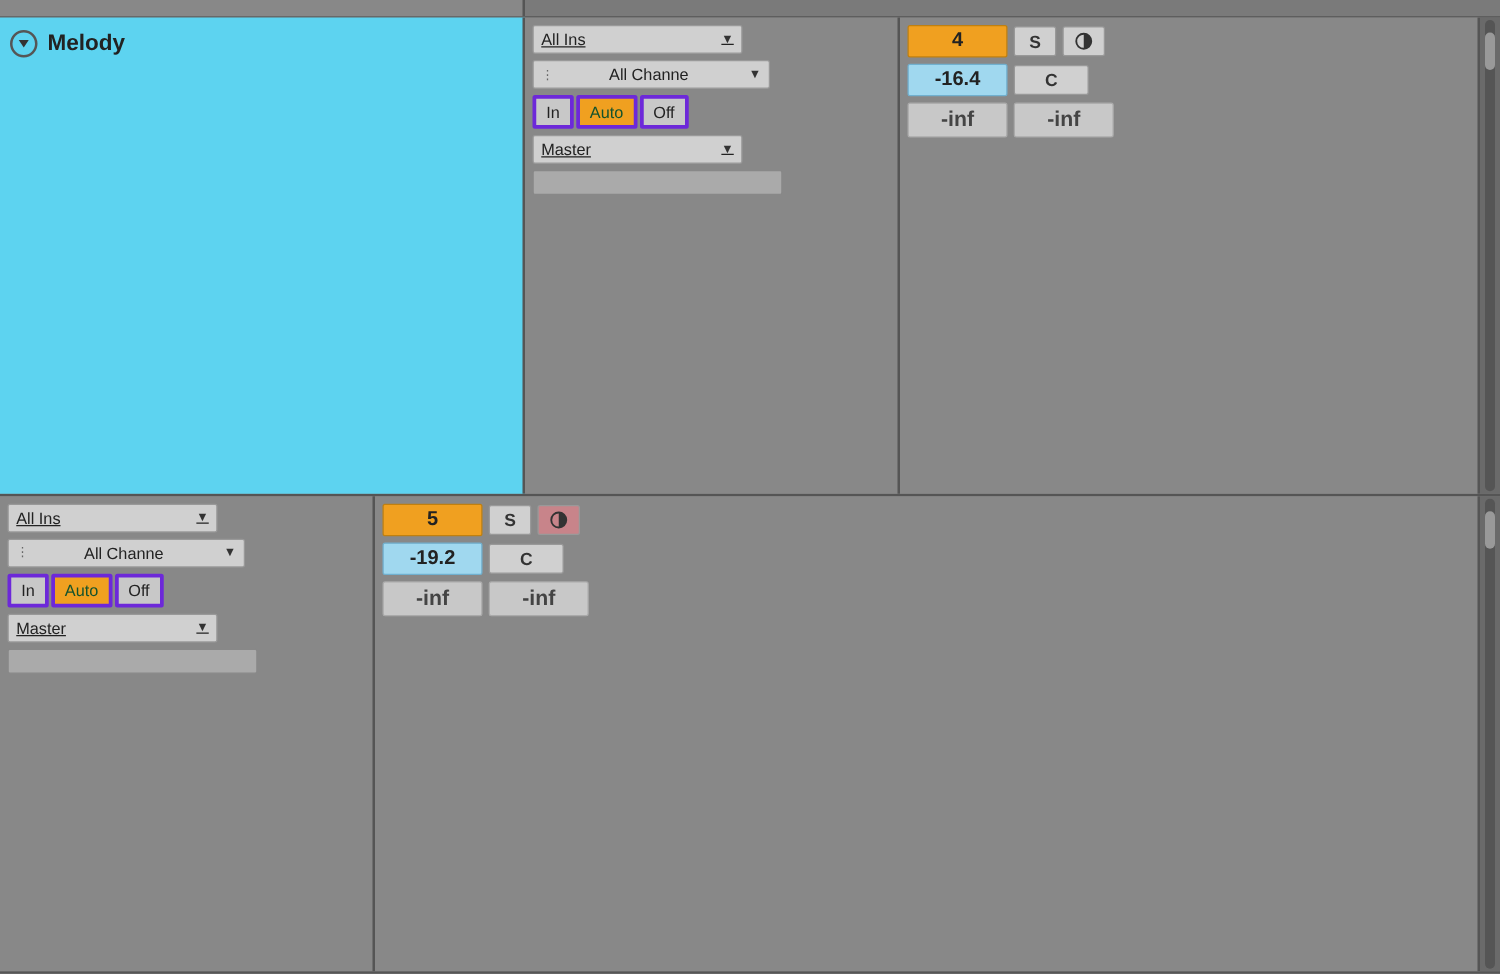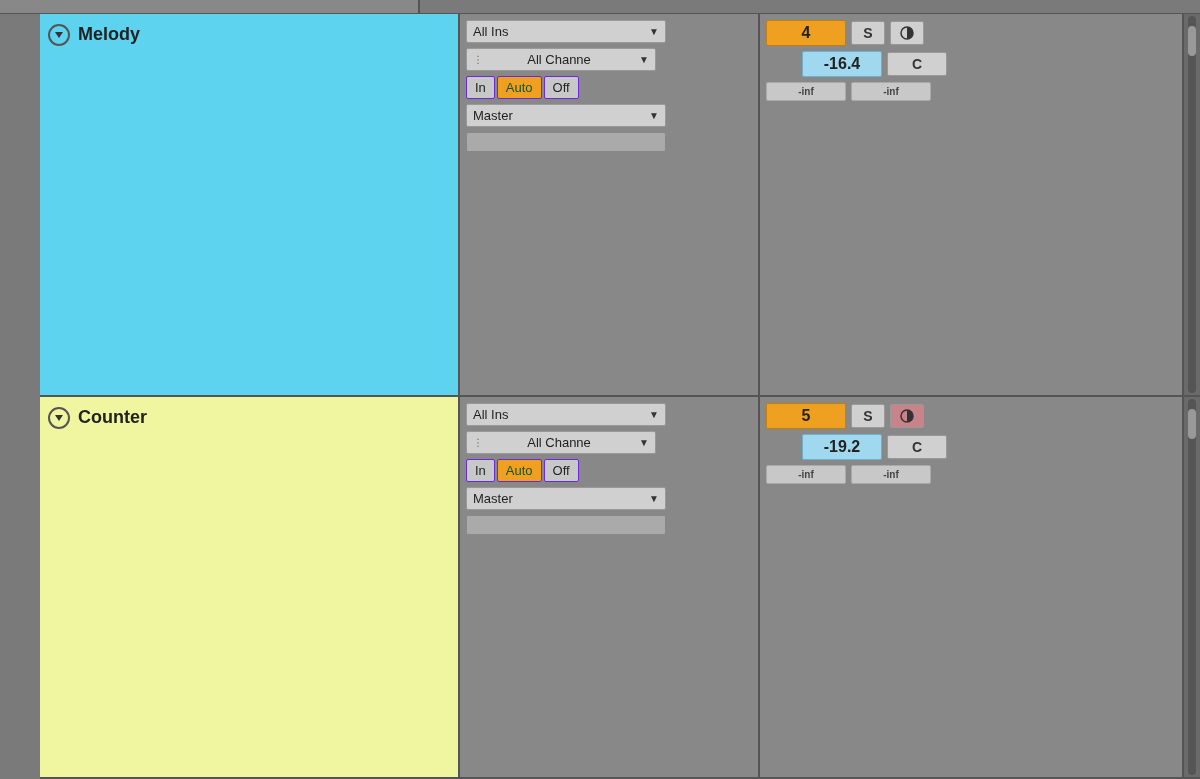--- a/index.html
+++ b/index.html
@@ -19,21 +19,20 @@
       background: #7a7a7a;
       display: flex;
       flex-direction: column;
     }
 
     
     .tracks-area {
       display: flex;
       flex-direction: column;
       flex: 1;
-      padding-left: 40px;
     }
 
     .track-row {
       display: flex;
       flex-direction: row;
       border-bottom: 2px solid #555;
       flex: 1;
     }
 
     
@@ -108,36 +107,37 @@
       padding: 3px 6px;
       font-size: 13px;
       color: #222;
       display: flex;
       align-items: center;
       justify-content: space-between;
       cursor: pointer;
     }
 
     .ctrl-dropdown.wide {
-      width: 200px;
+      width: 168px;
+      text-decoration: underline;
     }
 
     .ctrl-dropdown.medium {
       width: 190px;
     }
 
     .dropdown-arrow {
       margin-left: 6px;
       font-size: 10px;
       color: #333;
     }
 
     .ctrl-btn {
       background: #c8c8c8;
-      border: 1px solid #6d28d9;
+      border: 3px solid #6d28d9;
       border-radius: 2px;
       padding: 3px 8px;
       font-size: 13px;
       color: #222;
       cursor: pointer;
       min-width: 28px;
       text-align: center;
     }
 
     .ctrl-btn.active-orange {
@@ -188,28 +188,27 @@
     .value-box.orange {
       background: #f0a020;
       color: #222;
       border: 1px solid #c08010;
     }
 
     .value-box.light-blue {
       background: #a0d8ef;
       color: #222;
       border: 1px solid #70b0cf;
-      margin-left: 36px;
     }
 
     .value-box.inf-val {
       background: #c8c8c8;
       color: #444;
       border: 1px solid #aaa;
-      font-size: 10px;
+      font-size: 17px;
     }
 
     .btn-S {
       background: #d0d0d0;
       border: 1px solid #999;
       border-radius: 2px;
       padding: 3px 10px;
       font-size: 14px;
       font-weight: bold;
       color: #333;
@@ -391,28 +390,20 @@
       <div class="scrollbar-area">
         <div class="scrollbar-track">
           <div class="scrollbar-thumb"></div>
         </div>
       </div>
 
     </div>
 
     <div class="track-row">
 
-      <div class="track-label-panel" style="background:#f0f5a0;">
-        <div class="track-label-icon">
-          <svg viewBox="0 0 12 12" xmlns="http://www.w3.org/2000/svg">
-            <polygon points="2,3 10,3 6,9" fill="#333"></polygon>
-          </svg>
-        </div>
-        <span class="track-name">Counter</span>
-      </div>
 
       <div class="track-controls-panel">
 
         <div class="ctrl-row">
           <div class="ctrl-dropdown wide">
             <span>All Ins</span>
             <span class="dropdown-arrow">▼</span>
           </div>
         </div>
 

